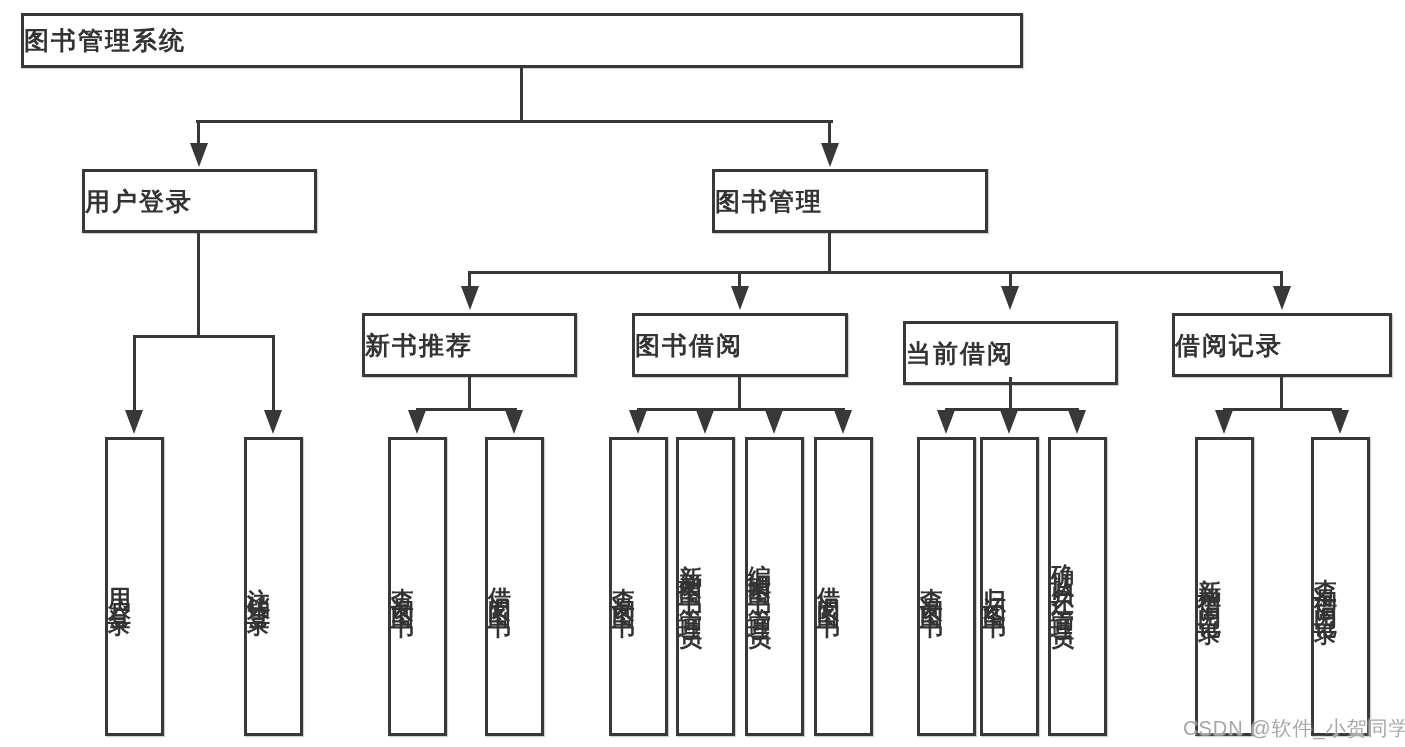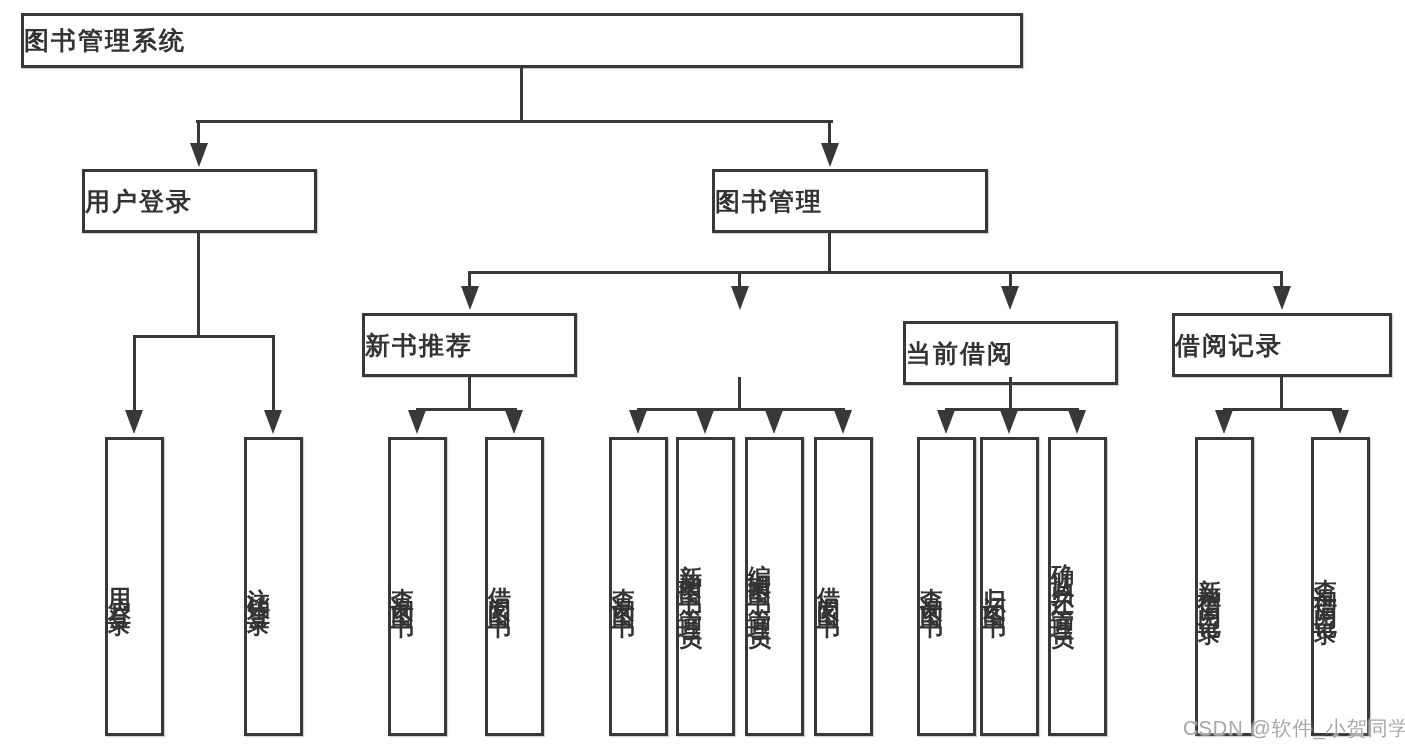--- a/index.html
+++ b/index.html
@@ -76,20 +76,23 @@
   <div class="lv" style="left:1009px;top:271px;height:17px;"></div>
   <div class="lv" style="left:1280px;top:271px;height:17px;"></div>
   <div class="arrow" style="left:461px;top:286px;"></div>
   <div class="arrow" style="left:731px;top:286px;"></div>
   <div class="arrow" style="left:1001px;top:286px;"></div>
   <div class="arrow" style="left:1273px;top:286px;"></div>
 
   <div class="node" style="left:362px;top:313px;width:215px;height:64px;">
     <span class="hlabel">新书推荐</span>
   </div>
+  <div class="node" style="left:632px;top:313px;width:216px;height:64px;">
+    <span class="hlabel">图书借阅</span>
+  </div>
   <div class="node" style="left:903px;top:313px;width:215px;height:64px;margin-top:8px;">
     <span class="hlabel">当前借阅</span>
   </div>
   <div class="node" style="left:1172px;top:313px;width:220px;height:64px;">
     <span class="hlabel">借阅记录</span>
   </div>
 
   <div class="lv" style="left:468px;top:377px;height:34px;"></div>
   <div class="lh" style="left:416px;top:408px;width:101px;"></div>
   <div class="arrow" style="left:408px;top:410px;"></div>

